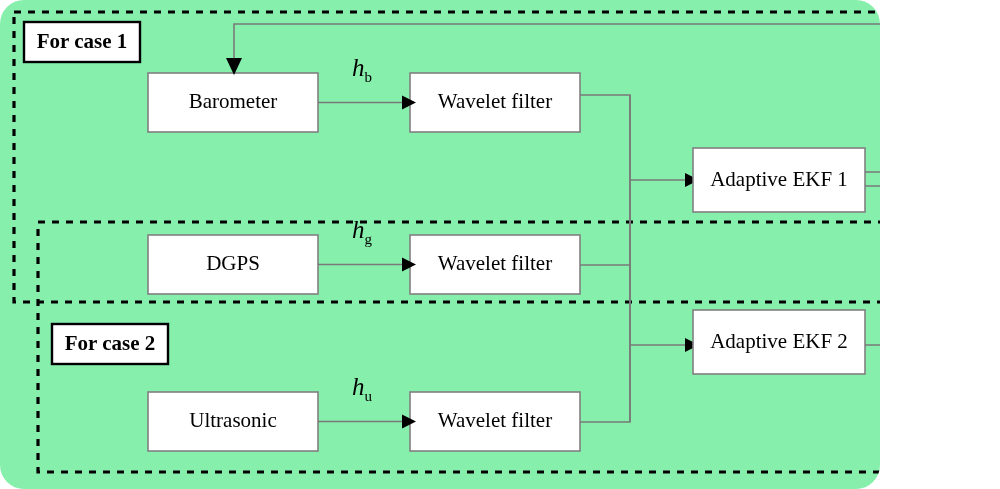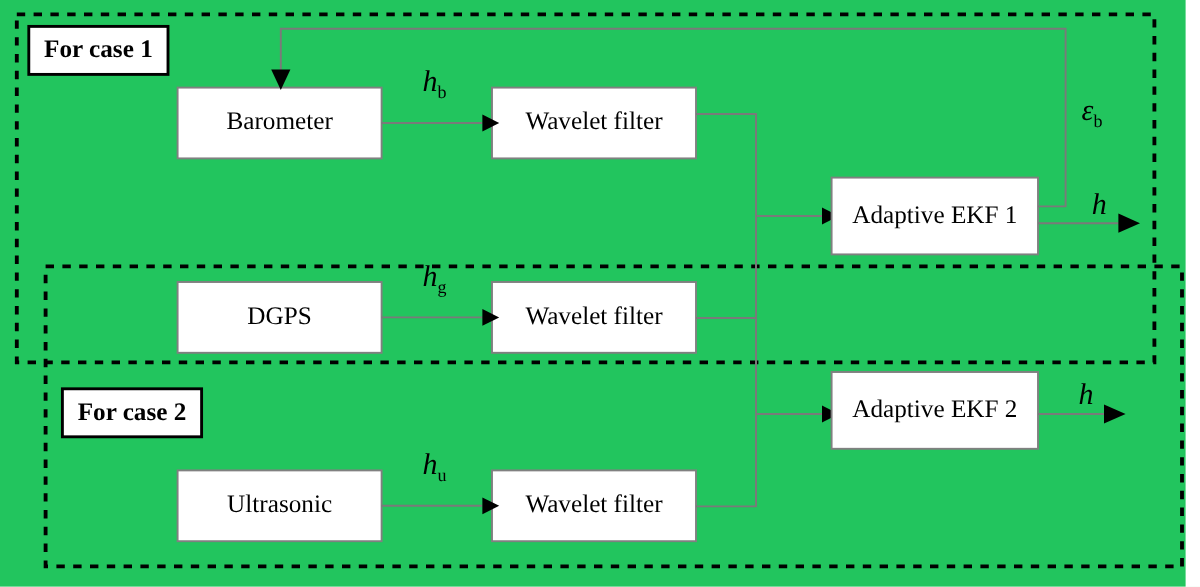--- a/index.html
+++ b/index.html
@@ -2,25 +2,26 @@
 <html><head>
 <meta charset="utf-8">
 <style>
   html, body {
     margin: 0;
     padding: 0;
     background: #ffffff;
   }
   #diagram-root {
     position: relative;
-    width: 988px;
+    width: 880px;
     height: 489px;
-    background: #22c55e;
+    background: #86efac;
     font-family: "Liberation Serif", "DejaVu Serif", serif;
     overflow: hidden;
+    border-radius: 24px;
   }
   svg.canvas {
     position: absolute;
     top: 0;
     left: 0;
     width: 1000px;
     height: 489px;
   }
   .blk-label {
     font-family: "Liberation Serif", "DejaVu Serif", serif;

